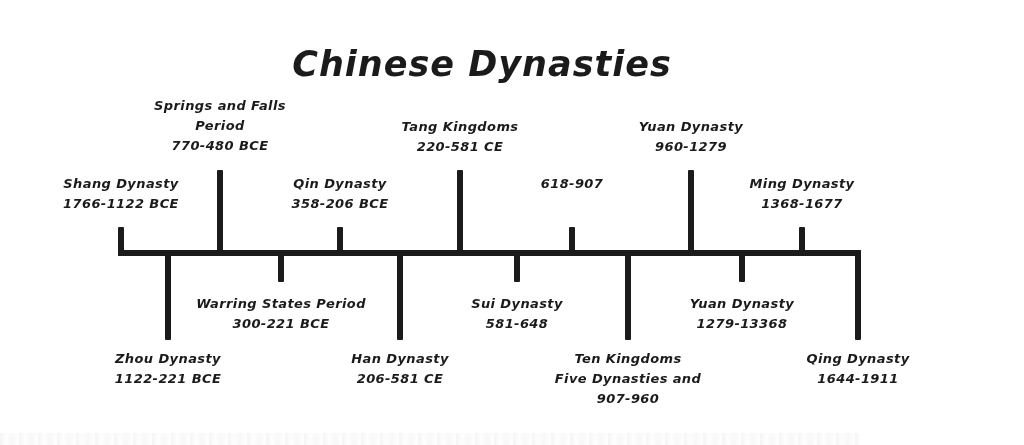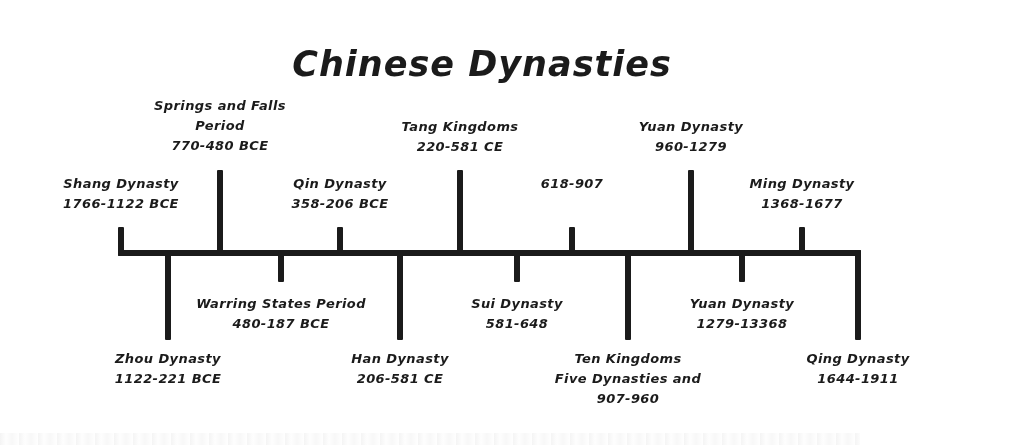--- a/index.html
+++ b/index.html
@@ -157,21 +157,21 @@
       <div></div>
       <div>1122-221 BCE</div>
     </div>
   </div>
 
   <div class="event" style="--x:281px">
     <div class="tick down-short"></div>
     <div class="label row-c">
       <div>Warring States Period</div>
       <div></div>
-      <div>480-187 BCE</div>
+      <div>300-221 BCE</div>
     </div>
   </div>
 
   <div class="event" style="--x:400px">
     <div class="tick down-long"></div>
     <div class="label row-d">
       <div>Han Dynasty</div>
       <div></div>
       <div>206-581 CE</div>
     </div>

